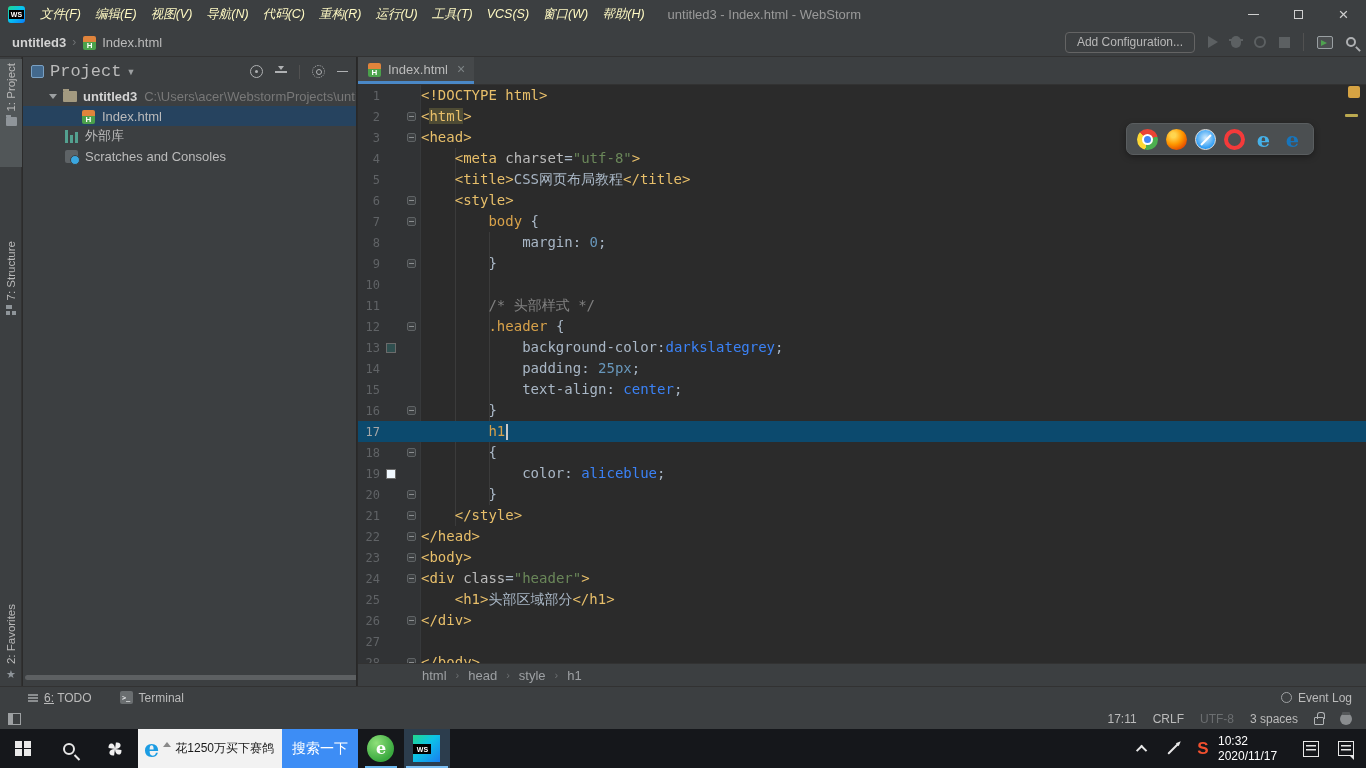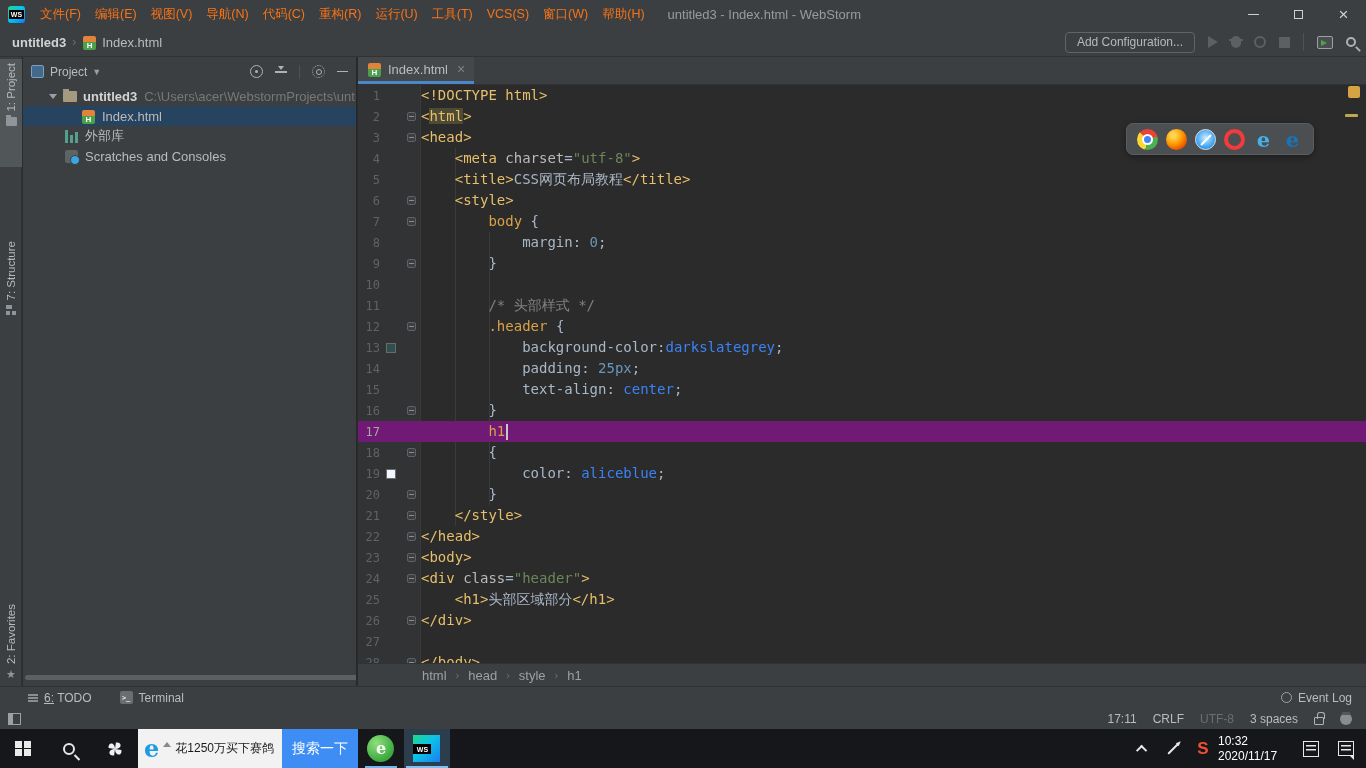--- a/index.html
+++ b/index.html
@@ -6,21 +6,21 @@
   html,body { width:1366px; height:768px; overflow:hidden; }
   body { font-family:"Liberation Sans",sans-serif; background:#2b2b2b; position:relative; }
   #screen { position:absolute; inset:0; width:1366px; height:768px; }
 
   
   .titlebar { position:absolute; left:0; top:0; width:100%; height:28px; background:#3c3f41; display:flex; align-items:center; }
   .ws-logo { width:17px; height:17px; margin:0 8px 0 8px; border-radius:3px; flex:none;
     background:linear-gradient(135deg,#21d789,#07c3f2 48%,#087cfa); display:flex; align-items:center; justify-content:center; }
   .ws-logo i { font-style:normal; font-weight:bold; font-size:7px; color:#fff; background:#000; padding:1px 2px; }
   .menu-bar { display:flex; height:100%; align-items:center; }
-  .menu-item { color:#f97316; font-size:12.5px; padding:0 7px; line-height:28px; cursor:default; }
+  .menu-item { color:#fef9c3; font-size:12.5px; padding:0 7px; line-height:28px; cursor:default;font-style:italic; }
   .title-text { color:#9a9a9a; font-size:13px; margin-left:16px; white-space:nowrap; }
   .win-controls { margin-left:auto; display:flex; height:100%; }
   .win-btn { width:45px; height:28px; display:flex; align-items:center; justify-content:center; }
   .ic-min { width:11px; height:1px; background:#cfcfcf; }
   .ic-restore { width:9px; height:9px; border:1px solid #cfcfcf; position:relative; background:#3c3f41; }
   .ic-restore::before { content:""; position:absolute; left:1px; top:-4px; width:9px; height:9px; border:1px solid #cfcfcf; z-index:-1; }
   .ic-close { color:#cfcfcf; font-size:17px; line-height:17px; }
 
   
   .navbar { position:absolute; left:0; top:28px; width:100%; height:29px; background:#3c3f41; border-bottom:1px solid #323232; display:flex; align-items:center; padding:0 10px 0 12px; }
@@ -50,21 +50,21 @@
   .mini-struct { width:10px; height:10px; background:
     linear-gradient(#8f959a,#8f959a) 0 0/6px 4px no-repeat,
     linear-gradient(#8f959a,#8f959a) 0 6px/4px 4px no-repeat,
     linear-gradient(#8f959a,#8f959a) 6px 6px/4px 4px no-repeat; }
   .mini-star { color:#8f959a; font-size:11px; line-height:11px; }
 
   
   .project-panel { position:absolute; left:23px; top:57px; width:334px; bottom:82px; background:#3c3f41; border-right:1px solid #282828; overflow:hidden; }
   .pp-header { height:29px; display:flex; align-items:center; padding:0 8px; }
   .pv-icon { width:13px; height:13px; background:#43698d; border:1px solid #7aa1c4; border-radius:2px; margin-right:6px; }
-  .pp-title { color:#bbbbbb; font-size:12px; }
+  .pp-title { color:#bbbbbb; font-size:17px;font-family:Liberation Mono, monospace; }
   .pp-caret { color:#9da0a2; font-size:9px; margin-left:5px; }
   .pp-actions { margin-left:auto; display:flex; align-items:center; gap:12px; }
   .ic-locate { width:13px; height:13px; border:1.5px solid #afb1b3; border-radius:50%; position:relative; }
   .ic-locate::after { content:""; position:absolute; left:3.5px; top:3.5px; width:3px; height:3px; background:#afb1b3; border-radius:50%; }
   .ic-collapse { position:relative; width:12px; height:12px; }
   .ic-collapse::before { content:""; position:absolute; left:0; right:0; top:5.5px; height:1.5px; background:#afb1b3; }
   .ic-collapse::after { content:""; position:absolute; left:3px; top:0; border-top:4px solid #afb1b3; border-left:3.5px solid transparent; border-right:3.5px solid transparent; }
   .ic-gear { width:13px; height:13px; border:1.5px dotted #afb1b3; border-radius:50%; position:relative; }
   .ic-gear::after { content:""; position:absolute; inset:2.5px; border:1.5px solid #afb1b3; border-radius:50%; }
   .ic-minus { width:11px; height:1.5px; background:#afb1b3; }
@@ -92,21 +92,21 @@
   .tabbar { position:absolute; left:0; top:0; right:0; height:28px; background:#3c3f41; border-bottom:1px solid #323232; display:flex; }
   .tab { display:flex; align-items:center; gap:6px; padding:0 9px; background:#45484a; border-bottom:3px solid #4A88C7; color:#bbbbbb; font-size:13px; }
   .tab .html-icon { margin-right:0; }
   .tab-close { color:#7e8486; font-size:14px; line-height:14px; margin-left:3px; }
 
   .code-area { position:absolute; left:0; top:28px; right:0; bottom:23px; overflow:hidden; }
   .gutter-bg { position:absolute; left:0; top:0; bottom:0; width:63px; background:#313335; border-right:1px solid #37393b; }
   .iguide { position:absolute; width:1px; background:#3b3b3b; }
   .lines { position:absolute; inset:0; }
   .line-row { height:21px; display:flex; align-items:center; position:relative; }
-  .line-row.current { background:#701a75; }
+  .line-row.current { background:#0c4a6e; }
   .ln { width:22px; text-align:right; color:#606366; font:12px "DejaVu Sans Mono",monospace; flex:none; }
   .line-row.current .ln { color:#a7a7a7; }
   .ann { width:21px; display:flex; justify-content:center; flex:none; }
   .swatch { width:8px; height:8px; outline:1px solid #6b6b6b; }
   .fold { width:20px; display:flex; justify-content:center; flex:none; }
   .fold-icon { width:9px; height:9px; border:1px solid #5e6264; border-radius:2px; position:relative; background:#3c3f41; }
   .fold-icon::after { content:""; position:absolute; left:1px; right:1px; top:3px; height:1px; background:#8a8d8f; }
   .code { font:14px "DejaVu Sans Mono",monospace; white-space:pre; line-height:21px; flex:none; color:#a9b7c6; }
   .tk-tag  { color:#e8bf6a; }
   .tk-taghl{ color:#e8bf6a; background:#4e4b34; }

